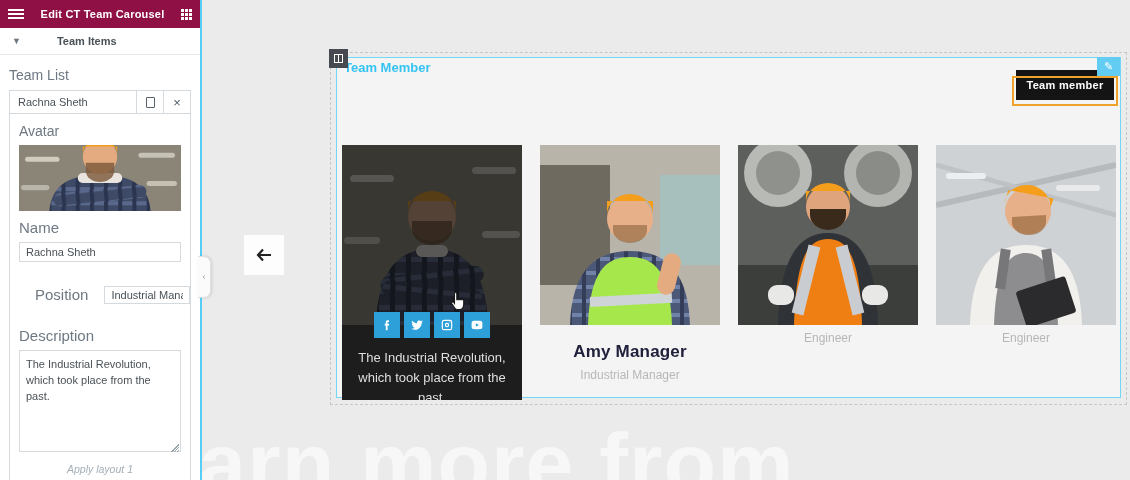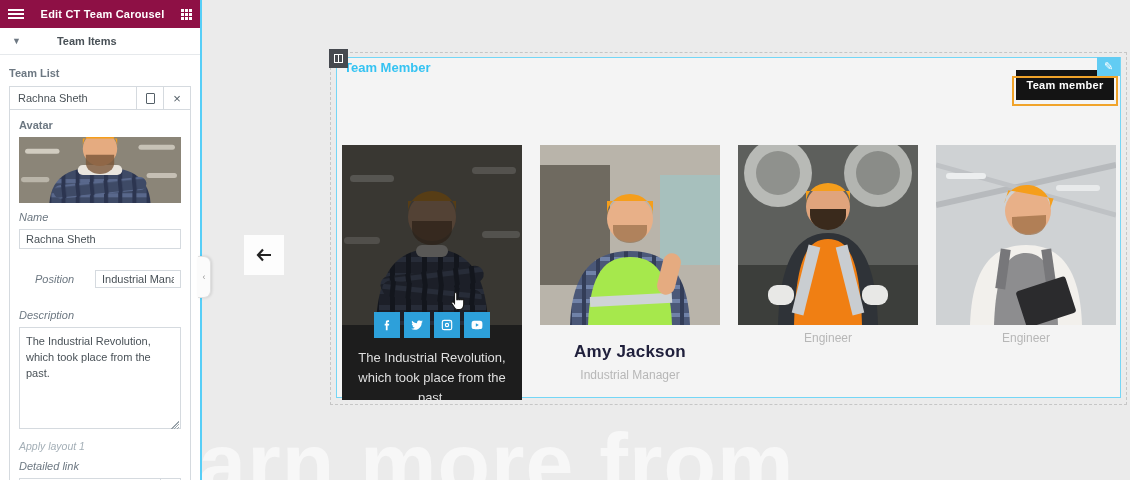--- a/index.html
+++ b/index.html
@@ -11,41 +11,41 @@
   .panel-header { height:28px; background:#8e1045; display:flex; align-items:center; justify-content:space-between; padding:0 8px; }
   .hamburger { width:16px; height:10px; border-top:2px solid #fff; border-bottom:2px solid #fff; position:relative; }
   .hamburger::after { content:""; position:absolute; left:0; top:2px; width:16px; height:2px; background:#fff; }
   .panel-title { color:#fff; font-size:11px; font-weight:bold; letter-spacing:.2px; }
   .grid-icon { width:11px; height:11px; display:grid; grid-template-columns:repeat(3,3px); grid-template-rows:repeat(3,3px); gap:1px; }
   .grid-icon i { background:#fff; }
   .section-row { height:27px; display:flex; align-items:center; gap:8px; padding:0 12px; border-bottom:1px solid #e6e9ec; }
   .caret { font-size:9px; color:#6d7882; }
   .section-label { font-size:11px; font-weight:bold; color:#495157;margin-left:28px; }
   .panel-body { padding:12px 9px 0 9px; }
-  .field-label { font-size:11px; color:#6d7882; margin-bottom:7px; display:block;font-weight:bold; }
+  .field-label { font-size:14px; color:#6d7882; margin-bottom:7px; display:block; }
   .repeater { border:1px solid #d5dadf; background:#fff; }
   .repeater-header { display:flex; align-items:stretch; border-bottom:1px solid #d5dadf; height:23px; }
   .repeater-title { flex:1; font-size:11px; color:#495157; display:flex; align-items:center; padding-left:8px; }
   .rep-btn { width:27px; display:flex; align-items:center; justify-content:center; border-left:1px solid #d5dadf; color:#556068; cursor:pointer; }
   .copy-ic { width:9px; height:11px; border:1px solid #556068; border-radius:1px; position:relative; background:#fff; }
   .copy-ic::before { content:""; position:absolute; left:2px; top:-3px; width:9px; height:11px; border:1px solid #556068; border-radius:1px; z-index:-1; }
   .x-ic { font-size:13px; color:#556068; line-height:1; }
   .repeater-content { padding:9px; }
   .avatar-box { width:100%; height:66px; overflow:hidden; margin-bottom:8px; }
   .avatar-box svg { display:block; width:100%; height:100%; }
-  .lbl { font-size:11px; color:#6d7882; margin:8px 0 6px; display:block;font-style:italic; }
+  .lbl { font-size:15px; color:#6d7882; margin:8px 0 6px; display:block; }
   .txt-input { width:100%; height:20px; border:1px solid #d5dadf; font-size:11px; color:#495157; padding:0 6px; background:#fff; font-family:inherit; }
   .pos-row { display:flex; align-items:center; justify-content:space-between; margin:8px 0 4px; }
   .pos-row .lbl { margin:16px; }
   .pos-input { width:86px; height:18px; }
   .ta-wrap { position:relative; margin-top:2px; }
   textarea.txt-area { width:100%; height:102px; border:1px solid #d5dadf; font-size:11px; color:#495157; padding:6px; resize:none; font-family:inherit; line-height:1.45; background:#fff; }
   .ta-grip { position:absolute; right:2px; bottom:4px; width:8px; height:8px;
     background:linear-gradient(135deg,transparent 0 50%,#9aa4ab 50% 57%,transparent 57% 68%,#9aa4ab 68% 75%,transparent 75% 86%,#9aa4ab 86% 93%,transparent 93%); }
-  .apply-note { font-size:10.5px; font-style:italic; color:#a4afb7; margin-top:7px; display:block; }
+  .apply-note { font-size:10.5px; font-style:italic; color:#a4afb7; margin-top:7px; display:block;text-align:center; }
   .link-row { display:flex; margin-top:2px; }
   .link-row input { flex:1; border-right:none; height:19px; }
   .gear-btn { width:21px; height:19px; border:1px solid #d5dadf; background:#fff; display:flex; align-items:center; justify-content:center; font-size:11px; color:#6d7882; cursor:pointer; }
   .panel-divider { position:absolute; left:200px; top:0; width:2px; height:480px; background:#56cef7; z-index:9; }
   .collapse-tab { position:absolute; left:198px; top:256px; width:13px; height:42px; background:#fbfbfb; border:1px solid #e0e0e0; border-left:none; border-radius:0 7px 7px 0; box-shadow:1px 0 3px rgba(0,0,0,.12); z-index:10; display:flex; align-items:center; justify-content:center; font-size:9px; color:#9a9a9a; cursor:pointer; }
 
   
   .canvas { position:absolute; left:200px; top:0; width:930px; height:480px; background:#ebebeb; overflow:hidden; }
   .watermark { position:absolute; left:-104px; top:414px; font-size:86px; font-weight:800; letter-spacing:1px; color:#f7f7f7; white-space:nowrap; }
   .section-dashed { position:absolute; left:130px; top:52px; width:797px; height:353px; border:1px dashed #c6c6c6; }
@@ -249,21 +249,21 @@
         <rect x="120" y="30" width="60" height="90" fill="#9fc4c4" opacity=".7"></rect>
         <path d="M30,180 C32,122 58,106 90,106 C122,106 148,122 150,180 Z" fill="url(#plaid2)"></path>
         <path d="M48,180 C50,126 66,112 90,112 C114,112 130,126 132,180 Z" fill="#a6e84c"></path>
         <rect x="50" y="150" width="82" height="10" fill="#cfd4d6" transform="rotate(-3 90 155)"></rect>
         <rect x="120" y="108" width="18" height="42" rx="9" fill="#e5ab80" transform="rotate(14 129 129)"></rect>
         <circle cx="90" cy="74" r="23" fill="#e8b088"></circle>
         <path d="M67,70 A23,21 0 0 1 113,70 L113,56 L67,56 Z" fill="#f59e1b"></path>
         <path d="M73,85 A17,13 0 0 0 107,85 L107,80 L73,80 Z" fill="#8a6440" opacity=".6"></path>
       </svg>
     </div>
-    <div class="member-name">Amy Jackson</div>
+    <div class="member-name">Amy Manager</div>
     <div class="member-pos">Industrial Manager</div>
   </div>
 
   <div class="card" style="left:538px;">
     <div class="photo">
       <svg viewBox="0 0 180 180" preserveAspectRatio="xMidYMid slice">
         <rect width="180" height="180" fill="#5d5f5c"></rect>
         <circle cx="40" cy="28" r="34" fill="#b8bab6"></circle>
           <circle cx="40" cy="28" r="22" fill="#8f918d"></circle>
         <circle cx="140" cy="28" r="34" fill="#b3b5b1"></circle>

